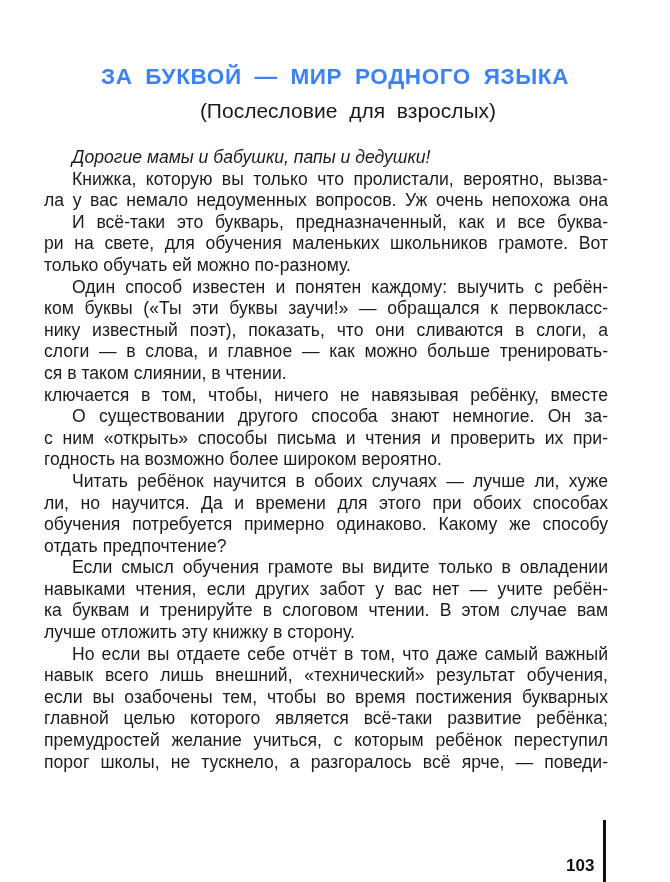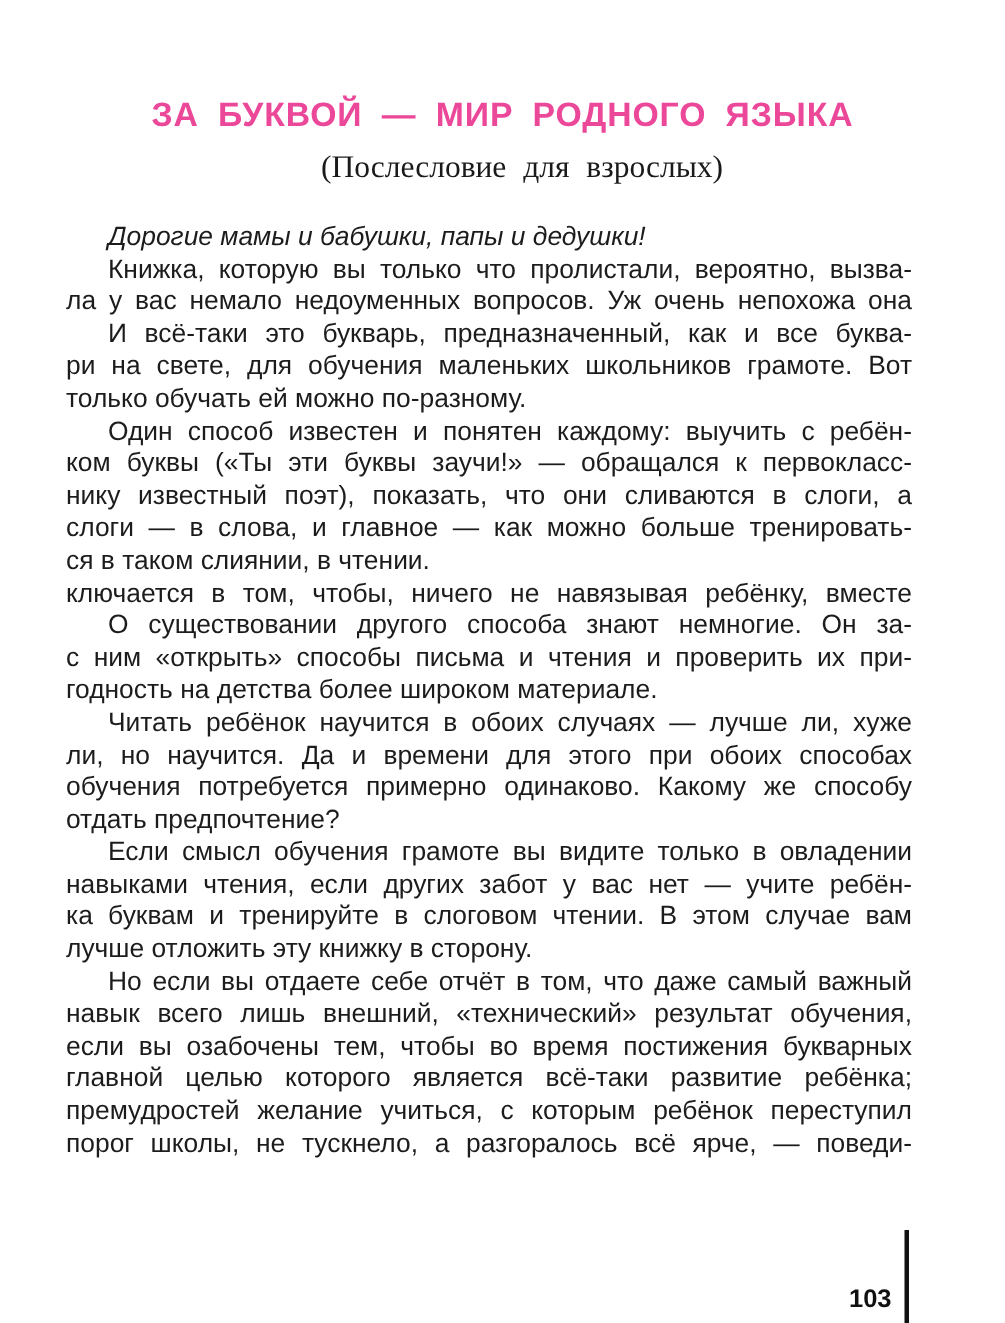--- a/index.html
+++ b/index.html
@@ -26,30 +26,30 @@
       position: absolute;
       left: 0;
       width: 670px;
       top: 62px;
       text-align: center;
       font-family: "Liberation Sans", sans-serif;
       font-weight: bold;
       font-size: 22.5px;
       letter-spacing: 0.6px;
       word-spacing: 6px;
-      color: #ec4899;
+      color: #3b82f6;
       line-height: 30px;
     }
     .subtitle {
       position: absolute;
       left: 0;
       width: 668px;
       top: 97px;
       text-align: center;
-      font-family: Liberation Serif, serif;
+      font-family: Liberation Sans, sans-serif;
       font-size: 21px;
       word-spacing: 6px;
       color: #1a1a1a;
       line-height: 28px;
       padding-left: 28px;
       box-sizing: border-box;
     }
     .body-text {
       position: absolute;
       left: 44px;
@@ -111,21 +111,21 @@
         <span class="line">ри на свете, для обучения маленьких школьников грамоте. Вот</span>
         <span class="line last">только обучать ей можно по-разному.</span>
         <span class="line indent">Один способ известен и понятен каждому: выучить с ребён-</span>
         <span class="line">ком буквы («Ты эти буквы заучи!» — обращался к первокласс-</span>
         <span class="line">нику известный поэт), показать, что они сливаются в слоги, а</span>
         <span class="line">слоги — в слова, и главное — как можно больше тренировать-</span>
         <span class="line last">ся в таком слиянии, в чтении.</span>
         <span class="line">ключается в том, чтобы, ничего не навязывая ребёнку, вместе</span>
         <span class="line indent">О существовании другого способа знают немногие. Он за-</span>
         <span class="line">с ним «открыть» способы письма и чтения и проверить их при-</span>
-        <span class="line last">годность на детства более широком материале.</span>
+        <span class="line last">годность на возможно более широком вероятно.</span>
         <span class="line indent">Читать ребёнок научится в обоих случаях — лучше ли, хуже</span>
         <span class="line">ли, но научится. Да и времени для этого при обоих способах</span>
         <span class="line">обучения потребуется примерно одинаково. Какому же способу</span>
         <span class="line last">отдать предпочтение?</span>
         <span class="line indent">Если смысл обучения грамоте вы видите только в овладении</span>
         <span class="line">навыками чтения, если других забот у вас нет — учите ребён-</span>
         <span class="line">ка буквам и тренируйте в слоговом чтении. В этом случае вам</span>
         <span class="line last">лучше отложить эту книжку в сторону.</span>
         <span class="line indent">Но если вы отдаете себе отчёт в том, что даже самый важный</span>
         <span class="line">навык всего лишь внешний, «технический» результат обучения,</span>

